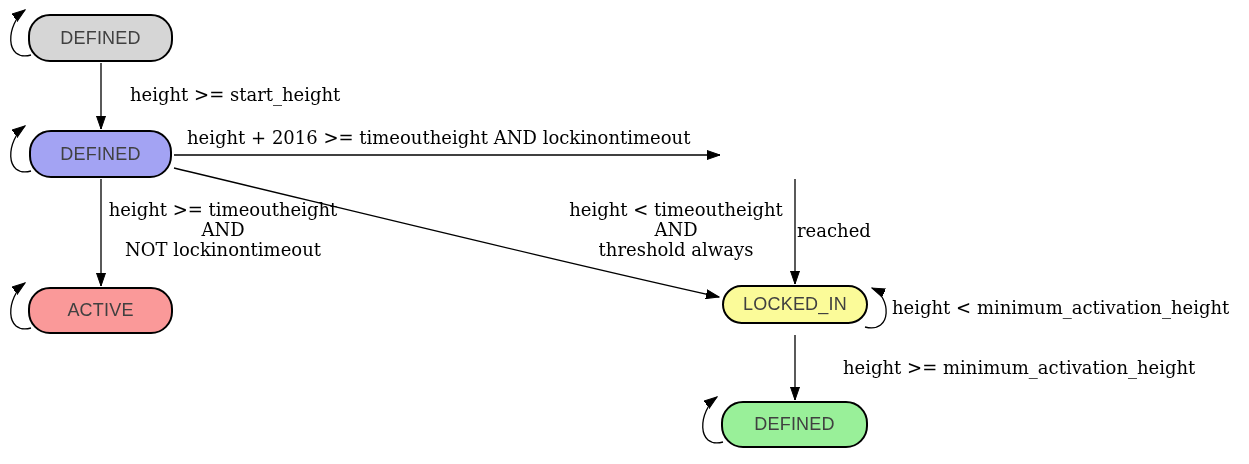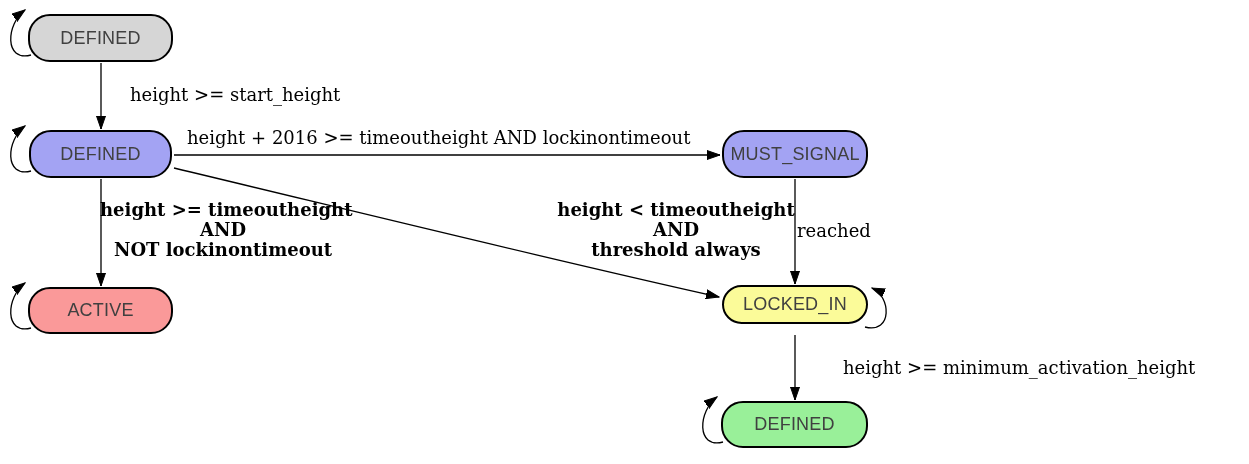--- a/index.html
+++ b/index.html
@@ -27,21 +27,21 @@
   #state-must-signal{left:722px;top:130px; width:146px;height:48px;}
   #state-locked-in  {left:722px;top:285px; width:146px;height:39px;}
   #state-active     {left:721px;top:401px; width:147px;height:47px;}
 
   .elabel{
     position:absolute;
     font-family:"DejaVu Serif","Liberation Serif",serif;
     font-size:18px;line-height:20px;color:#000;
     white-space:nowrap;
   }
-  .elabel.center{text-align:center;font-weight:bold;}
+  .elabel.center{text-align:center;}
   #lbl-defined-started   {left:102px;top:85px;padding-left:28px;}
   #lbl-started-mustsignal{left:187px;top:128px;}
   #lbl-started-failed    {left:100px;top:200px;width:246px;}
   #lbl-started-lockedin  {left:553px;top:200px;width:246px;}
   #lbl-always            {left:797px;top:221px;}
   #lbl-lockedin-self     {left:892px;top:298px;}
   #lbl-lockedin-active   {left:795px;top:358px;margin-left:48px;}
 </style>
 </head>
 <body>
@@ -73,23 +73,20 @@
 
   <div class="node" id="state-defined" style="background-color: rgb(214, 214, 214);">
     <span>DEFINED</span>
   </div>
   <div class="node" id="state-started" style="background-color: rgb(163, 163, 243);">
     <span>DEFINED</span>
   </div>
   <div class="node" id="state-failed" style="background-color: rgb(250, 153, 153);">
     <span>ACTIVE</span>
   </div>
-  <div class="node" id="state-must-signal" style="background-color: rgb(163, 163, 243);">
-    <span>MUST_SIGNAL</span>
-  </div>
   <div class="node" id="state-locked-in" style="background-color: rgb(251, 251, 153);">
     <span>LOCKED_IN</span>
   </div>
   <div class="node" id="state-active" style="background-color: rgb(153, 240, 153);">
     <span>DEFINED</span>
   </div>
 
   <div class="elabel" id="lbl-defined-started">height &gt;= start_height</div>
 
   <div class="elabel" id="lbl-started-mustsignal">height + 2016 &gt;= timeoutheight AND lockinontimeout</div>
@@ -101,16 +98,17 @@
   </div>
 
   <div class="elabel center" id="lbl-started-lockedin">
     <div>height &lt; timeoutheight</div>
     <div>AND</div>
     <div>threshold always</div>
   </div>
 
   <div class="elabel" id="lbl-always">reached</div>
 
+  <div class="elabel" id="lbl-lockedin-self">height &lt; minimum_activation_height</div>
 
   <div class="elabel" id="lbl-lockedin-active">height &gt;= minimum_activation_height</div>
 
 </div>
 
 </body></html>

